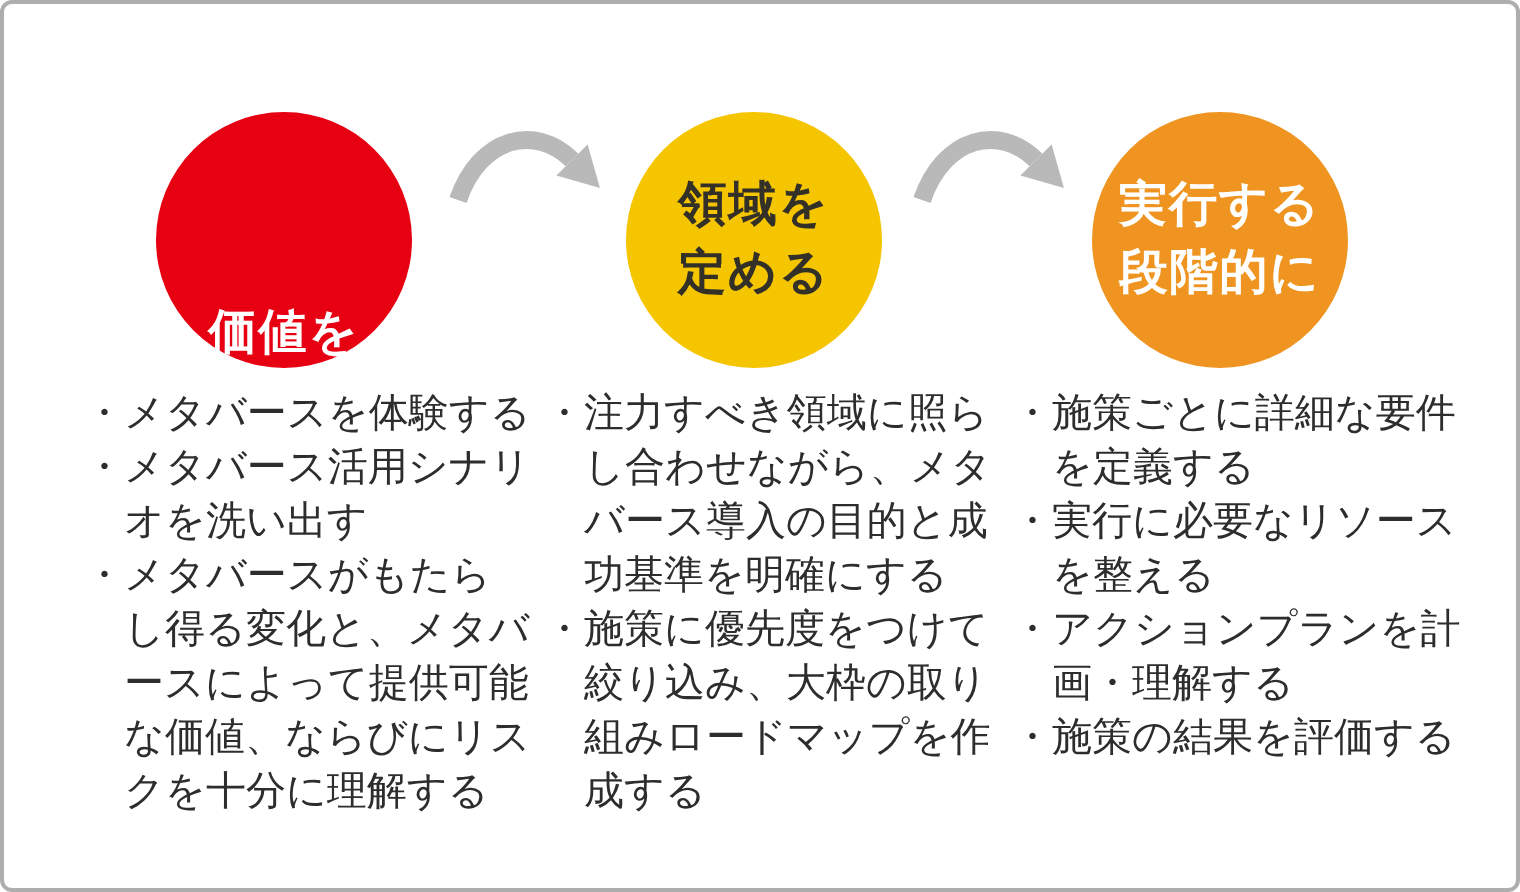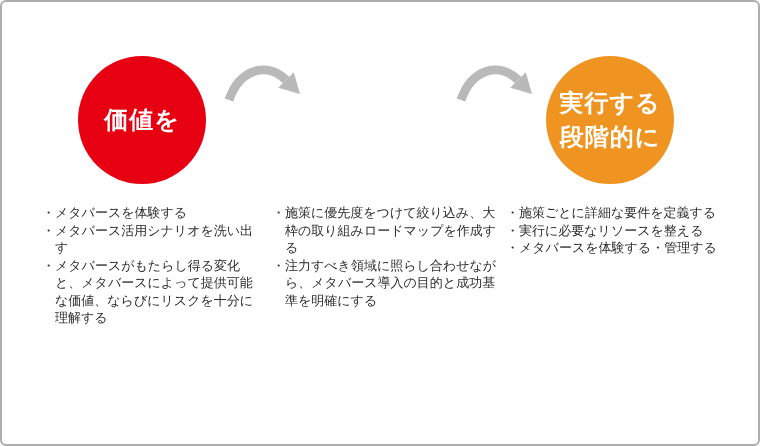--- a/index.html
+++ b/index.html
@@ -22,67 +22,74 @@
   .c0{left:76px}.c1{left:311px}.c2{left:544px}
   .circle-label{
     font-size:24px;font-weight:700;line-height:1.42;letter-spacing:1px;
   }
   .arrow{
     position:absolute;top:56px;width:84px;height:46px;
     color:var(--arrow,#b9b9b9);
   }
   .a0{left:222px}.a1{left:454px}
   .bullets{
-    position:absolute;top:202px;
+    position:absolute;top:192px;
     margin:0;padding:0;list-style:none;
-    font-size:13px;line-height:1.35;font-weight:500;
+    font-size:20px;line-height:1.35;font-weight:500;
     color:var(--body-text,#2d2d2d);
   }
   .b0{left:40px;width:224px}
   .b1{left:270px;width:226px}
   .b2{left:504px;width:232px}
   .bullets li{padding-left:1em;text-indent:-1em;}
 </style>
 </head>
 <body>
 
 <div class="frame">
 
-  <div class="circle c0" style="background: rgb(230, 0, 18); color: rgb(255, 255, 255);">
+  <div class="circle c0" style="background: rgb(230, 0, 18); color: rgb(255, 255, 255); align-items: flex-end;">
     <div class="circle-label">
       <span>価値を</span><br>
     </div>
   </div>
 
   <svg class="arrow a0" viewBox="0 0 84 46" aria-hidden="true">
     <path d="M5,42 C 16,10 44,4 62,22" fill="none" stroke="currentColor" stroke-width="9"></path>
     <polygon points="76,36 54.2,29.8 69.8,14.2" fill="currentColor"></polygon>
   </svg>
 
+  <div class="circle c1" style="background: rgb(245, 197, 0); color: rgb(51, 48, 40);">
+    <div class="circle-label">
+      <span>領域を</span><br>
+      <span>定める</span>
+    </div>
+  </div>
 
   <svg class="arrow a1" viewBox="0 0 84 46" aria-hidden="true">
     <path d="M5,42 C 16,10 44,4 62,22" fill="none" stroke="currentColor" stroke-width="9"></path>
     <polygon points="76,36 54.2,29.8 69.8,14.2" fill="currentColor"></polygon>
   </svg>
 
   <div class="circle c2" style="background: rgb(239, 148, 32); color: rgb(255, 255, 255);">
     <div class="circle-label">
       <span>実行する</span><br>
       <span>段階的に</span>
     </div>
   </div>
 
   <ul class="bullets b0">
       <li>・メタバースを体験する</li>
       <li>・メタバース活用シナリオを洗い出す</li>
       <li>・メタバースがもたらし得る変化と、メタバースによって提供可能な価値、ならびにリスクを十分に理解する</li>
     </ul>
   <ul class="bullets b1">
+      <li>・注力すべき領域に照らし合わせながら、メタバース導入の目的と成功基準を明確にする</li>
       <li>・施策に優先度をつけて絞り込み、大枠の取り組みロードマップを作成する</li>
-      <li>・注力すべき領域に照らし合わせながら、メタバース導入の目的と成功基準を明確にする</li>
     </ul>
   <ul class="bullets b2">
       <li>・施策ごとに詳細な要件を定義する</li>
       <li>・実行に必要なリソースを整える</li>
-      <li>・メタバースを体験する・管理する</li>
+      <li>・アクションプランを計画・理解する</li>
+      <li>・施策の結果を評価する</li>
     </ul>
 
 </div>
 
 </body></html>

